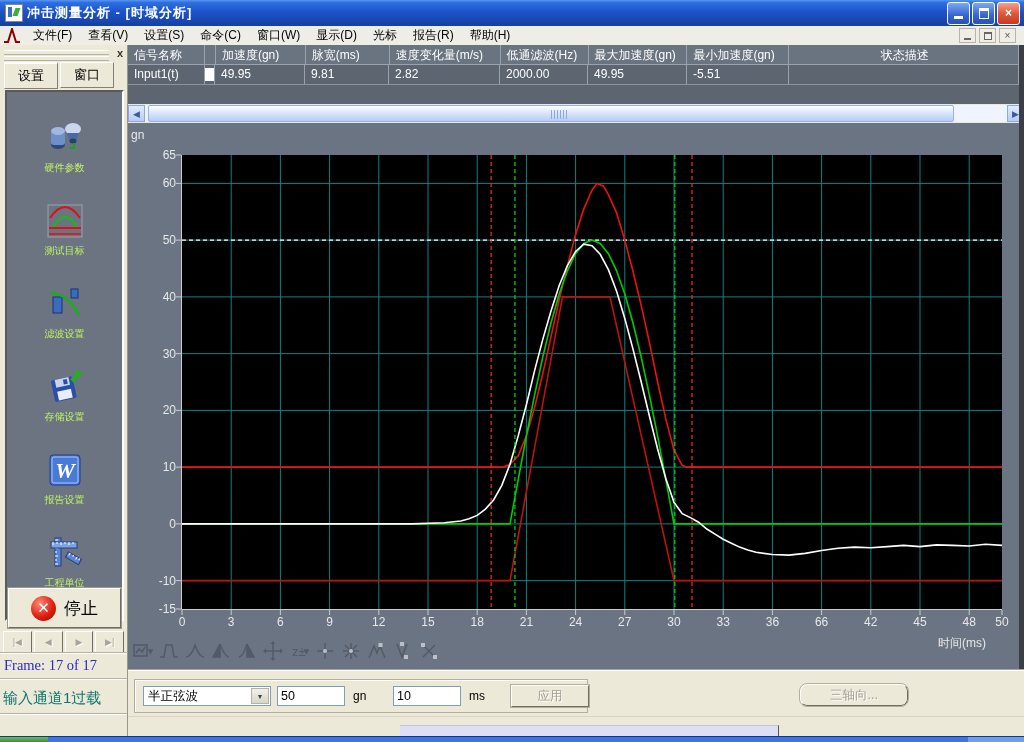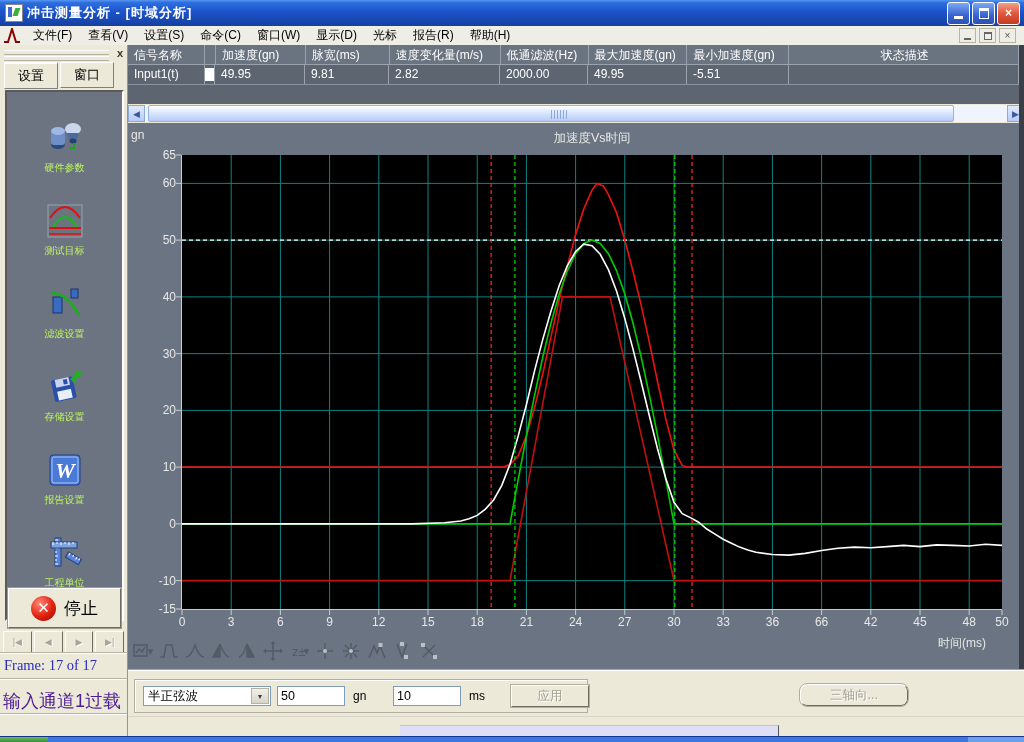--- a/index.html
+++ b/index.html
@@ -54,21 +54,21 @@
   .stop-ico{width:25px;height:25px;border-radius:50%;
     background:radial-gradient(circle at 35% 30%,#FF8A7A,#E02010 55%,#8C0A00);
     color:#fff;font-weight:bold;font-size:15px;display:flex;align-items:center;justify-content:center;}
   .nav-row{position:absolute;left:3px;top:586px;width:121px;display:flex;gap:2px;}
   .navbtn{flex:1;height:20px;background:#ECE9D8;border:1px solid;border-color:#fff #6F6D60 #6F6D60 #fff;
     color:#A8A49A;font-size:9px;display:flex;align-items:center;justify-content:center;
     text-shadow:1px 1px 0 #fff;}
   .hr1{position:absolute;left:0;width:127px;border-top:1px solid #B5B2A4;border-bottom:1px solid #fff;}
   .frame-text{position:absolute;left:4px;top:612px;width:120px;font-family:"Liberation Serif",serif;
     font-size:14.5px;color:#2B2BC0;}
-  .overload-text{position:absolute;left:3px;top:644px;width:122px;font-size:18px;color:#4c1d95;}
+  .overload-text{position:absolute;left:3px;top:644px;width:122px;font-size:15px;color:#0f766e;}
   
   .content{position:absolute;left:128px;top:45px;width:896px;height:691px;}
   .sig-table{position:absolute;left:0;top:0;width:891px;height:59px;background:#5C6570;color:#fff;}
   .trow{display:flex;}
   .th,.td{box-sizing:border-box;padding:2px 4px 1px 6px;border-right:1px solid #99A2AD;
     white-space:nowrap;overflow:hidden;height:19px;}
   .thead{background:#6A7480;border-bottom:1px solid #99A2AD;}
   .thead .th:last-child{text-align:center;}
   .tbody{border-bottom:1px solid #8A93A0;}
   .swatch{width:9px;height:13px;margin-top:1px;}
@@ -288,21 +288,20 @@
     <div class="hscroll">
       <span class="sarrow">◀</span>
       <div class="sthumb">
           <div class="sgrip"></div>
         </div>
       <span class="sarrow" style="position:absolute;right:0">▶</span>
     </div>
 
     <div class="chart-area">
       <span class="y-unit">gn</span>
-      <div class="chart-title">加速度Vs时间</div>
       <svg id="chart-svg" width="896" height="546">
           <rect x="54" y="32" width="820" height="454" fill="#000"></rect>
           <line x1="103.19999999999999" y1="32" x2="103.19999999999999" y2="486" stroke="#0F8383" stroke-width="1"></line>
           <line x1="152.39999999999998" y1="32" x2="152.39999999999998" y2="486" stroke="#0F8383" stroke-width="1"></line>
           <line x1="201.6" y1="32" x2="201.6" y2="486" stroke="#0F8383" stroke-width="1"></line>
           <line x1="250.79999999999998" y1="32" x2="250.79999999999998" y2="486" stroke="#0F8383" stroke-width="1"></line>
           <line x1="300" y1="32" x2="300" y2="486" stroke="#0F8383" stroke-width="1"></line>
           <line x1="349.2" y1="32" x2="349.2" y2="486" stroke="#0F8383" stroke-width="1"></line>
           <line x1="398.4" y1="32" x2="398.4" y2="486" stroke="#0F8383" stroke-width="1"></line>
           <line x1="447.59999999999997" y1="32" x2="447.59999999999997" y2="486" stroke="#0F8383" stroke-width="1"></line>

